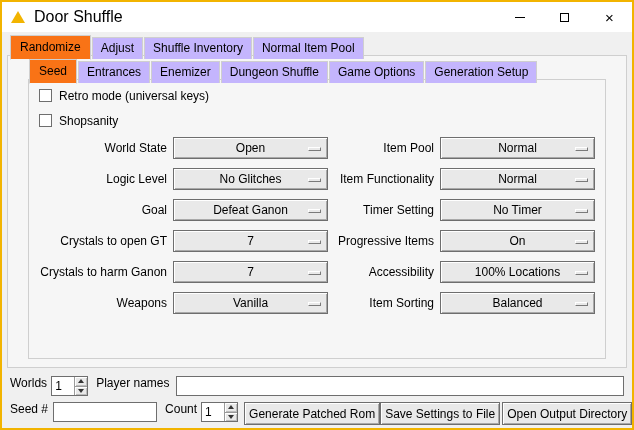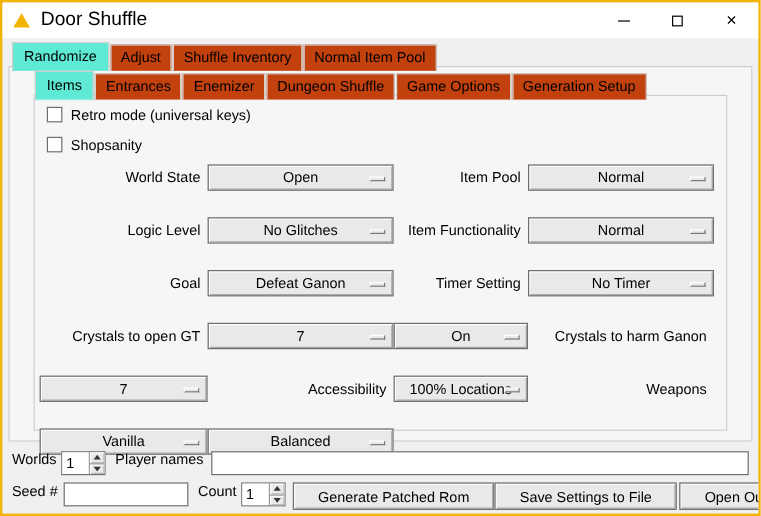--- a/index.html
+++ b/index.html
@@ -14,33 +14,33 @@
   .app-icon { width:0; height:0; margin-right:9px;
     border-left:7px solid transparent; border-right:7px solid transparent; border-bottom:12px solid #f2b400; }
   .title-text { flex:1; font-size:16px; }
   .win-btns { display:flex; height:30px; }
   .win-btn { width:45px; height:30px; display:flex; align-items:center; justify-content:center; }
   .glyph-min { width:10px; height:0; border-top:1px solid #000; display:block; }
   .glyph-max { width:9px; height:9px; border:1px solid #000; display:block; }
   .glyph-close { font-size:15px; line-height:15px; }
   
   .tabs { position:absolute; display:flex; align-items:flex-end; z-index:3; }
-  .tab { padding:3px 8px 4px; background:#c2410c; border:1px solid #cfcfcf; border-bottom:none; margin-right:1px; white-space:nowrap; }
-  .tab.active { background:#5eead4; padding:4px 9px 5px; margin-bottom:-1px; border-bottom:1px solid #f6f6f6; }
+  .tab { padding:3px 8px 4px; background:#c4b5fd; border:1px solid #cfcfcf; border-bottom:none; margin-right:1px; white-space:nowrap; }
+  .tab.active { background:#f97316; padding:4px 9px 5px; margin-bottom:-1px; border-bottom:1px solid #f6f6f6; }
   .outer-tabs { left:8px; top:3px; }
   .pane { position:absolute; background:#f6f6f6; border:1px solid #cfcfcf; }
   .outer-pane { left:5px; right:5px; top:23px; height:313px; }
   .inner-tabs { left:21px; top:3px; }
   .inner-pane { left:20px; right:20px; top:23px; bottom:8px; }
   
   .check-row { display:flex; align-items:center; height:17px; margin:0 0 8px 10px; }
   .check-row:first-child { margin-top:7px; }
   .checkbox { width:13px; height:13px; background:#fff; border:1px solid #6e6e6e; margin-right:7px; flex:none; }
   
-  .opts { display:grid; grid-template-columns:140px 155px 112px 155px; grid-auto-rows:22px; row-gap:22px; margin-left:4px; }
+  .opts { display:grid; grid-template-columns:140px 155px 112px 155px; grid-auto-rows:22px; row-gap:9px; margin-left:4px; }
   .opt-label { text-align:right; padding-right:6px; line-height:22px; white-space:nowrap; }
   .opt-btn { position:relative; display:flex; align-items:center; justify-content:center;
     background:#e9e9e9; border:1px solid #6e6e6e;
     box-shadow: inset 1px 1px 0 #ffffff, inset -1px -1px 0 #a9a9a9; }
   .opt-value { text-align:center; }
   .opt-ind { position:absolute; right:6px; top:9px; width:13px; height:4px;
     background:#e9e9e9; border-top:1px solid #ffffff; border-left:1px solid #ffffff;
     border-right:1px solid #7a7a7a; border-bottom:1px solid #7a7a7a; }
   
   .bottom-row { position:absolute; left:8px; right:8px; display:flex; }
@@ -49,21 +49,21 @@
   .lbl { white-space:nowrap; }
   .text-input { height:20px; background:#fff; border:1px solid #6e6e6e; font-family:"Liberation Sans", sans-serif; font-size:12px; padding:0 3px; }
   .spin { display:flex; height:20px; border:1px solid #6e6e6e; background:#fff; }
   .spin-input { width:22px; border:none; outline:none; font-family:"Liberation Sans", sans-serif; font-size:12px; padding-left:3px; background:#fff; }
   .spin-btns { display:flex; flex-direction:column; width:13px; border-left:1px solid #9a9a9a; }
   .spin-btn { flex:1; display:flex; align-items:center; justify-content:center; background:#e9e9e9;
     box-shadow: inset 1px 1px 0 #ffffff, inset -1px -1px 0 #bdbdbd; }
   .spin-btn + .spin-btn { border-top:1px solid #9a9a9a; }
   .tri-up { width:0; height:0; border-left:3px solid transparent; border-right:3px solid transparent; border-bottom:4px solid #333; }
   .tri-down { width:0; height:0; border-left:3px solid transparent; border-right:3px solid transparent; border-top:4px solid #333; }
-  .push-btn { height:23px; padding:0 20px; background:#e9e9e9; border:1px solid #6e6e6e;
+  .push-btn { height:23px; padding:0 4px; background:#e9e9e9; border:1px solid #6e6e6e;
     box-shadow: inset 1px 1px 0 #ffffff, inset -1px -1px 0 #a9a9a9;
     font-family:"Liberation Sans", sans-serif; font-size:12px; white-space:nowrap;
     display:flex; align-items:center; }
   .ml4 { margin-left:4px; } .ml6 { margin-left:6px; } .ml8 { margin-left:8px; }
   .pn-input { flex:1; margin-left:6px; }
   .seed-input { width:104px; margin-left:5px; }
   .right-group { margin-left:auto; display:flex; }
   .right-group .push-btn + .push-btn { margin-left:2px; }
 </style>
 </head>
@@ -92,21 +92,21 @@
     <div class="tabs outer-tabs">
       <div class="tab active">Randomize</div>
       <div class="tab">Adjust</div>
       <div class="tab">Shuffle Inventory</div>
       <div class="tab">Normal Item Pool</div>
     </div>
 
     <div class="pane outer-pane">
 
       <div class="tabs inner-tabs">
-        <div class="tab active">Items</div>
+        <div class="tab active">Seed</div>
         <div class="tab">Entrances</div>
         <div class="tab">Enemizer</div>
         <div class="tab">Dungeon Shuffle</div>
         <div class="tab">Game Options</div>
         <div class="tab">Generation Setup</div>
       </div>
 
       <div class="pane inner-pane">
 
         <div class="check-row">
@@ -151,20 +151,21 @@
           <div class="opt-btn">
             <span class="opt-value">No Timer</span>
             <span class="opt-ind"></span>
           </div>
 
           <div class="opt-label">Crystals to open GT</div>
           <div class="opt-btn">
             <span class="opt-value">7</span>
             <span class="opt-ind"></span>
           </div>
+          <div class="opt-label">Progressive Items</div>
           <div class="opt-btn">
             <span class="opt-value">On</span>
             <span class="opt-ind"></span>
           </div>
 
           <div class="opt-label">Crystals to harm Ganon</div>
           <div class="opt-btn">
             <span class="opt-value">7</span>
             <span class="opt-ind"></span>
           </div>
@@ -172,20 +173,21 @@
           <div class="opt-btn">
             <span class="opt-value">100% Locations</span>
             <span class="opt-ind"></span>
           </div>
 
           <div class="opt-label">Weapons</div>
           <div class="opt-btn">
             <span class="opt-value">Vanilla</span>
             <span class="opt-ind"></span>
           </div>
+          <div class="opt-label">Item Sorting</div>
           <div class="opt-btn">
             <span class="opt-value">Balanced</span>
             <span class="opt-ind"></span>
           </div>
 
         </div>
       </div>
     </div>
 
     <div class="bottom-row row-worlds">

